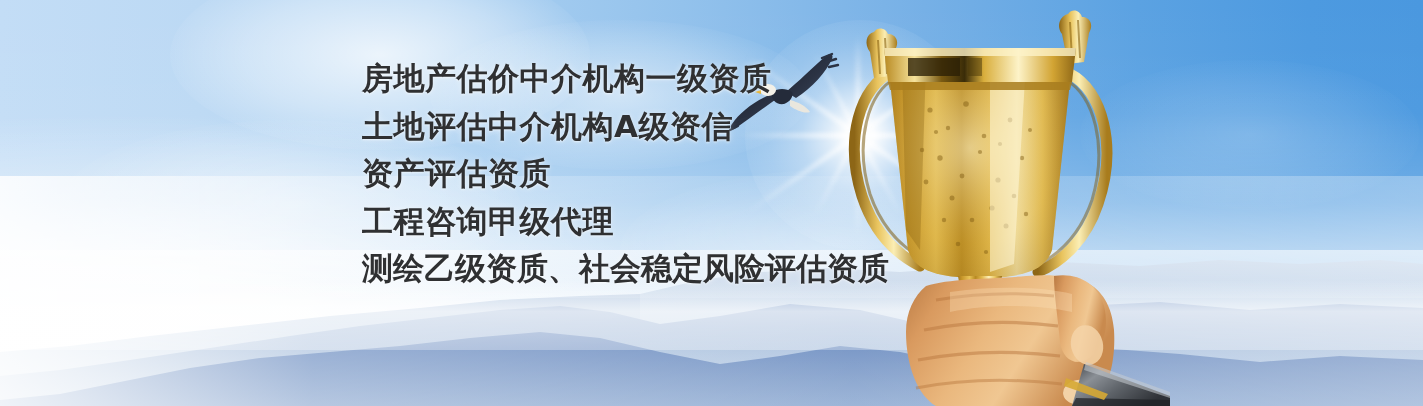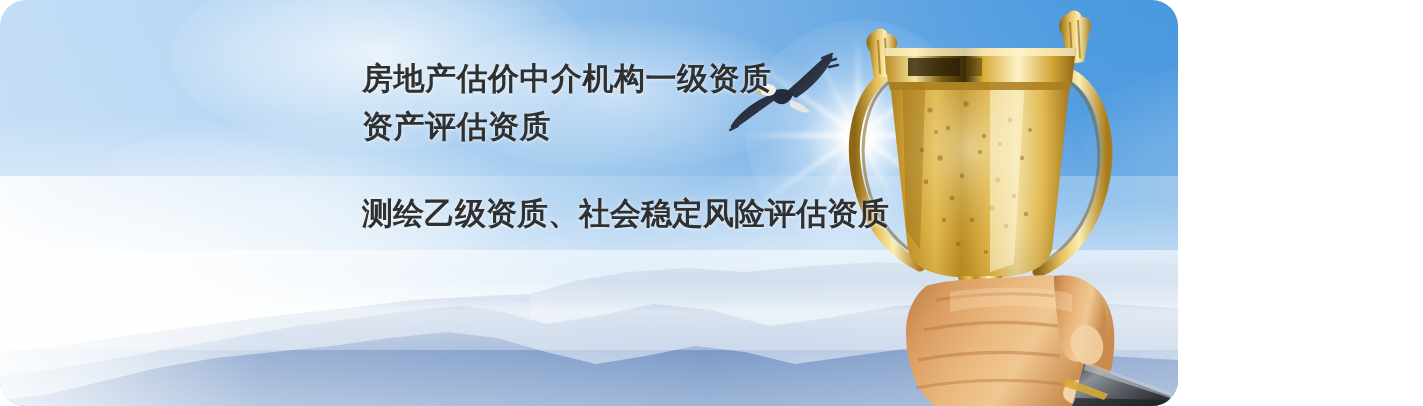--- a/index.html
+++ b/index.html
@@ -2,26 +2,25 @@
 <html><head>
 <meta charset="utf-8">
 <style>
   html, body {
     margin: 0;
     padding: 0;
     background: #ffffff;
   }
   #banner {
     position: relative;
-    width: 1178px;
+    width: 1423px;
     height: 406px;
     overflow: hidden;
     font-family: "DejaVu Sans", "Liberation Sans", sans-serif;
     user-select: none;
-    border-radius: 26px;
   }
 
   
   .sky-base {
     position: absolute;
     inset: 0;
     background: linear-gradient(to right,
         #c3ddf6 0%,
         #bcd9f4 14%,
         #aed2f2 30%,
@@ -151,21 +150,21 @@
   .headline-list li {
     color: #2f3032;
     font-size: 31px;
     font-weight: bold;
     line-height: 47.5px;
     letter-spacing: 0.5px;
     white-space: nowrap;
     text-shadow: 0 1px 2px rgba(255,255,255,0.55),
                  0 0 6px rgba(255,255,255,0.45);
   }
-  .headline-list li.wide { letter-spacing: 0px; margin-top: 40px; }
+  .headline-list li.wide { letter-spacing: 0px; }
 </style>
 </head>
 <body>
 
 <div id="banner">
 
   <div class="sky-base"></div>
   <div class="sky-vert"></div>
   <div class="sky-left-haze"></div>
 
@@ -381,17 +380,19 @@
       <path d="M244,364 L330,396 L330,406 L232,406 Z" fill="url(#plaqueG)"></path>
       <path d="M246,362 L330,392 L330,398 L244,370 Z" fill="#c7ccd2" opacity="0.55"></path>
       <path d="M232,406 L330,406 L330,400 L236,398 Z" fill="#1d1f23" opacity="0.7"></path>
 
       <path d="M226,378 L268,394 L264,400 L224,386 Z" fill="#d6a834" opacity="0.9"></path>
     </svg>
   </div>
 
   <ul class="headline-list">
     <li>房地产估价中介机构一级资质</li>
+    <li>土地评估中介机构A级资信</li>
     <li>资产评估资质</li>
+    <li>工程咨询甲级代理</li>
     <li class="wide">测绘乙级资质、社会稳定风险评估资质</li>
   </ul>
 
 </div>
 
 </body></html>

